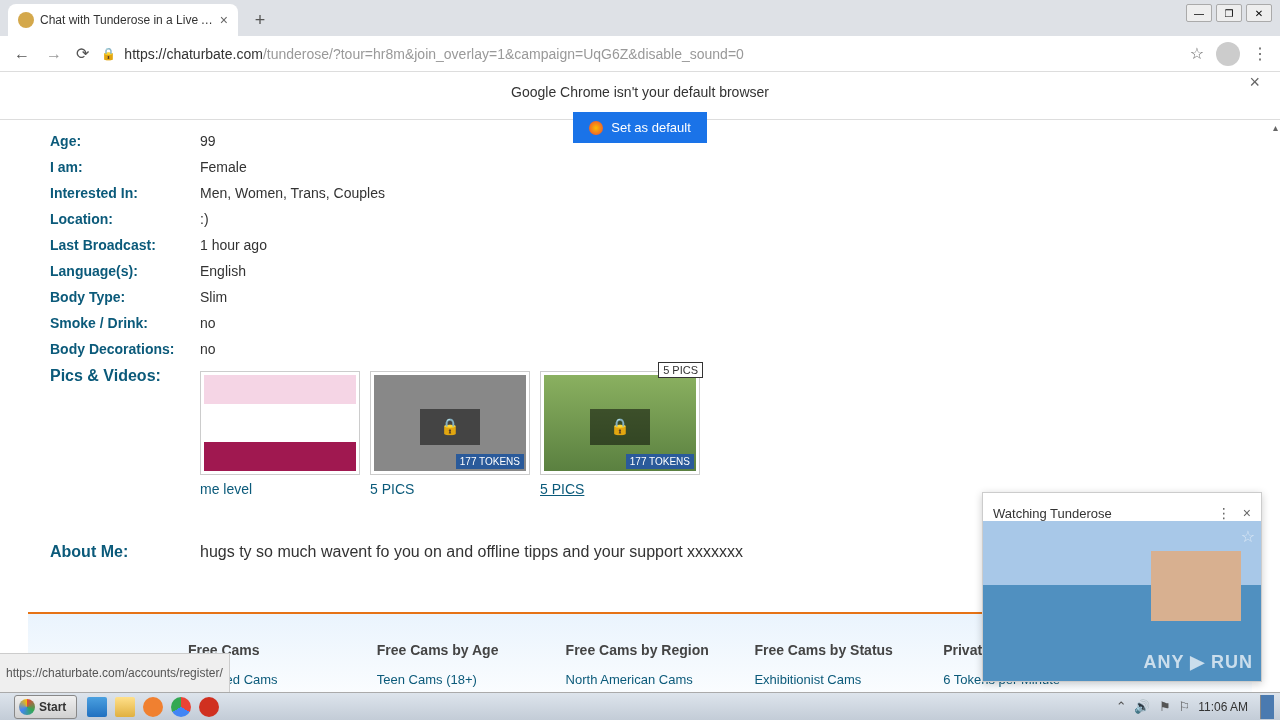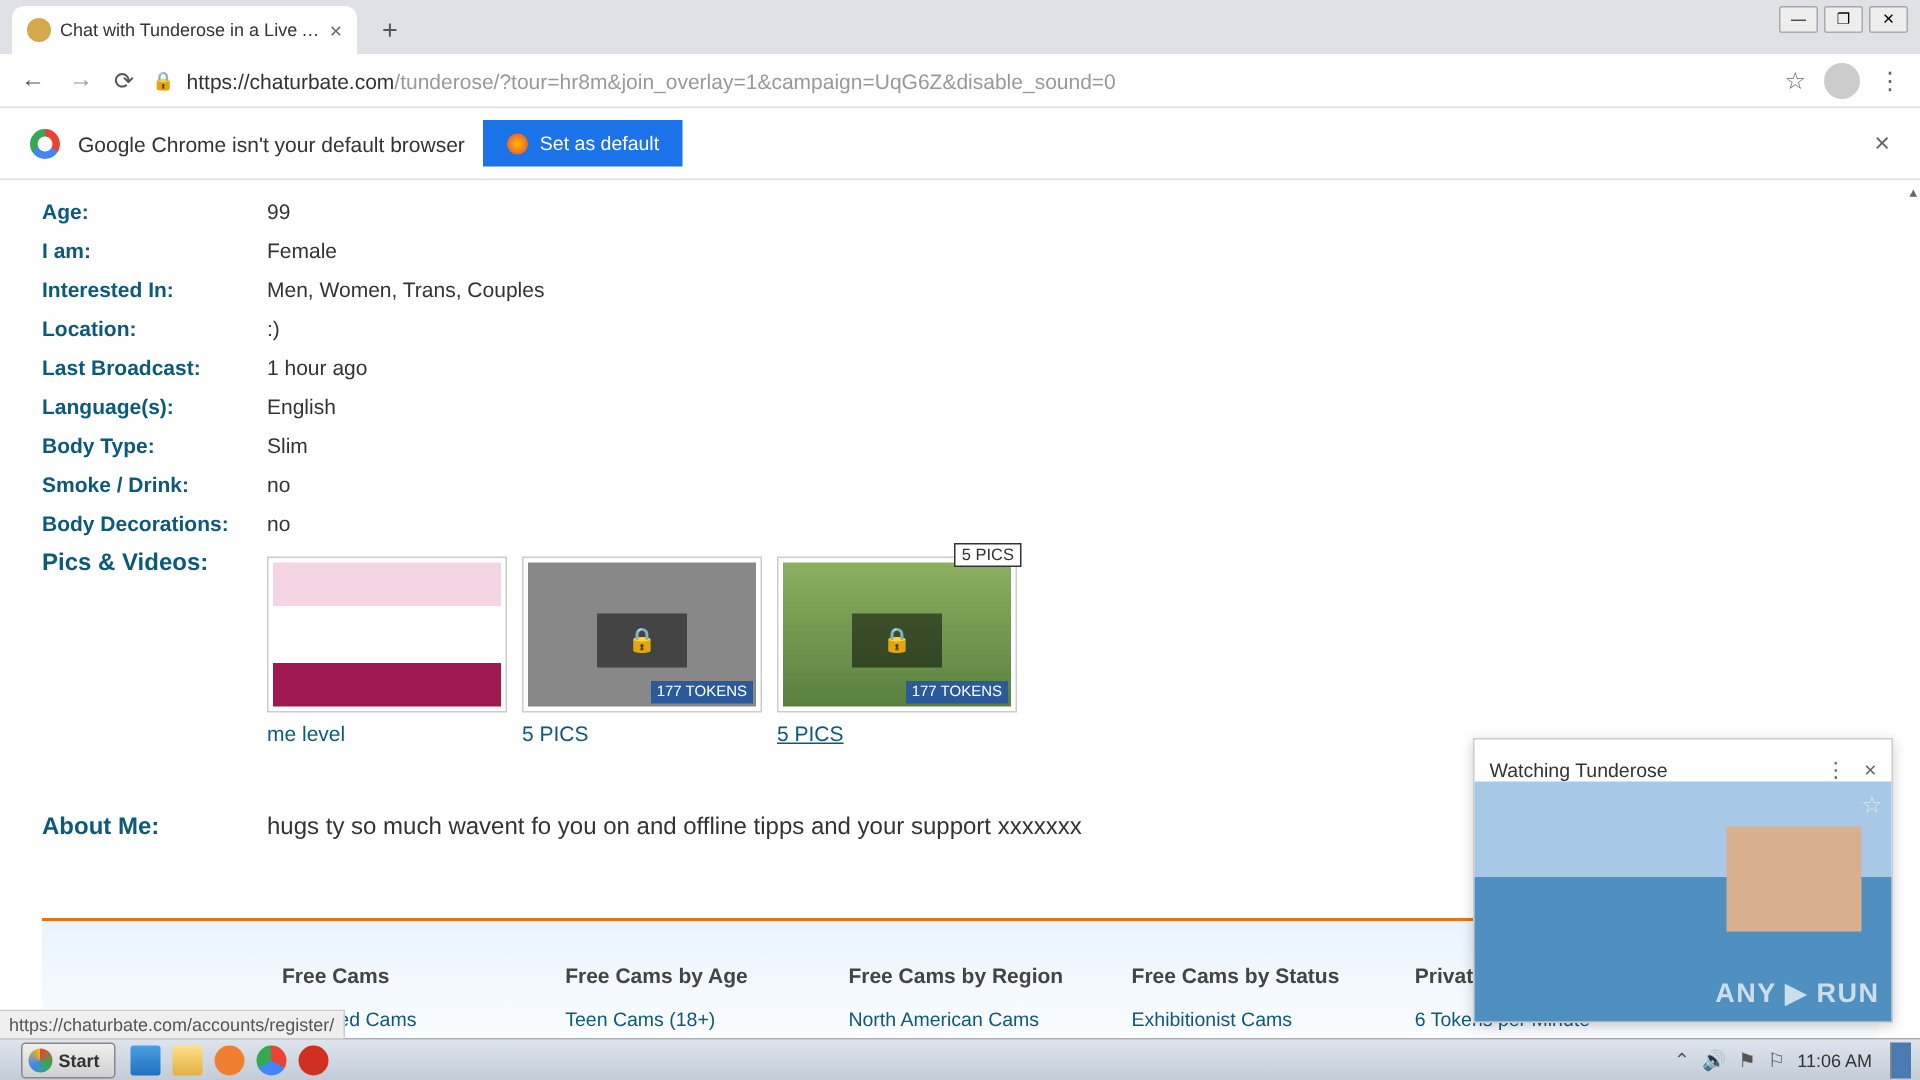--- a/index.html
+++ b/index.html
@@ -21,33 +21,33 @@
 .nav-btn.active { color: #555; }
 .reload-btn { color: #555; font-size: 16px; }
 .addr-field { flex: 1; display: flex; align-items: center; gap: 8px; font-size: 14px; color: #333; }
 .lock-ico { color: #5a5a5a; font-size: 12px; }
 .url-secure { color: #333; }
 .url-rest { color: #999; }
 .star-ico { color: #666; font-size: 16px; }
 .avatar-ico { width: 24px; height: 24px; background: #ccc; border-radius: 50%; }
 .menu-dots { color: #666; font-size: 16px; }
 
-.infobar { background: #fff; height: 48px; display: flex; align-items: center; padding: 0 20px; gap: 12px; font-size: 14px; color: #333; border-bottom: 1px solid #ddd; position: relative; }
+.infobar { background: #fff; height: 48px; display: flex; align-items: center; padding: 0 20px; gap: 12px; font-size: 14px; color: #333; border-bottom: 1px solid #ddd; position: relative; flex-direction: column; }
 .chrome-logo { width: 20px; height: 20px; background: conic-gradient(#ea4335 0 120deg,#4285f4 120deg 240deg,#34a853 240deg 360deg); border-radius:50%; position:relative; }
 .chrome-logo::after { content:''; position:absolute; top:5px; left:5px; width:10px; height:10px; background:#fff; border-radius:50%; }
 .set-default-btn { background: #1a73e8; color: #fff; border: none; padding: 8px 16px; border-radius: 0; font-size: 13px; display: flex; align-items: center; gap: 8px; }
 .shield-ico { width:14px; height:14px; background:radial-gradient(circle,#fbbc04,#ea4335); border-radius:50%; display:inline-block; }
 .infobar-close { position: absolute; right: 20px; color: #666; font-size: 18px; }
 
 
 .page-content { height: calc(720px - 36px - 36px - 48px - 28px); overflow-y: auto; position: relative; padding: 8px 28px 0 28px; }
 .scroll-arrow-up { position:absolute; right:2px; top:122px; font-size:10px; color:#666; }
 
 .bio-table { width: 100%; font-size: 14px; }
-.bio-row { display: flex; padding: 5px 0; }
+.bio-row { display: flex; padding: 5px 0; margin-left: 22px; }
 .bio-label { width: 150px; color: #0b5a7a; font-weight: bold; }
 .bio-value { color: #333; }
 
 .pics-row { display: flex; gap: 8px; margin-top: 4px; }
 .pic-item { width: 162px; }
 .pic-thumb { width: 160px; height: 104px; border: 1px solid #ccc; padding: 3px; position: relative; display: flex; align-items: center; justify-content: center; background: #fff; }
 .thumb-inner { width:100%; height:100%; position:relative; }
 .thumb-inner.tipchart { background: linear-gradient(#f5d5e5 0 30%, #fff 30% 70%, #a01850 70% 100%); }
 .thumb-inner.gray { background: #888; }
 .thumb-inner.outdoor { background: linear-gradient(#8ab060, #5a8040); }
@@ -60,21 +60,21 @@
 .about-section { margin-top: 36px; display: flex; }
 .about-text { max-width: 700px; }
 
 
 .footer-divider { height: 2px; background: #e67315; margin-top: 46px; }
 .footer { background: linear-gradient(#eaf4fd, #fff); padding: 28px 160px 10px 160px; display: flex; gap: 40px; font-size: 13px; }
 .footer-col { flex: 1; }
 .footer-title { color: #444; font-weight: bold; font-size: 14px; margin-bottom: 14px; }
 .footer-link { color: #0b5a7a; margin-bottom: 2px; display: block; }
 
-.status-url { position: absolute; bottom: 28px; left: 0; background: #efefef; border: 1px solid #ccc; border-left:none; border-bottom:none; font-size: 12px; padding: 2px 6px; color: #555; z-index: 50; text-align: center; }
+.status-url { position: absolute; bottom: 28px; left: 0; background: #efefef; border: 1px solid #ccc; border-left:none; border-bottom:none; font-size: 12px; padding: 12px 6px; color: #555; z-index: 50; text-align: center; }
 
 
 .pip { position: absolute; right: 18px; bottom: 38px; width: 280px; background: #fff; border: 1px solid #ccc; box-shadow: 0 2px 8px rgba(0,0,0,0.2); z-index: 100; }
 .pip-header { height: 28px; display: flex; align-items: flex-end; justify-content: space-between; padding: 0 10px; font-size: 13px; color: #333; }
 .pip-ctrl { display: flex; gap: 12px; color: #666; font-size: 14px; }
 .pip-video { height: 160px; background: linear-gradient(180deg,#a8c8e8 0 40%,#5090c0 40% 100%); position:relative; display:flex; align-items:center; justify-content:center; }
 .pip-video::before { content:''; position:absolute; right:20px; top:30px; width:90px; height:70px; background:#d8b090; } 
 .pip-watermark { position:absolute; right:8px; bottom:8px; color:rgba(255,255,255,0.7); font-size:18px; font-weight:bold; letter-spacing:1px; }
 .pip-star { position:absolute; top:6px; right:6px; color:rgba(255,255,255,0.6); font-size:16px; }
 

